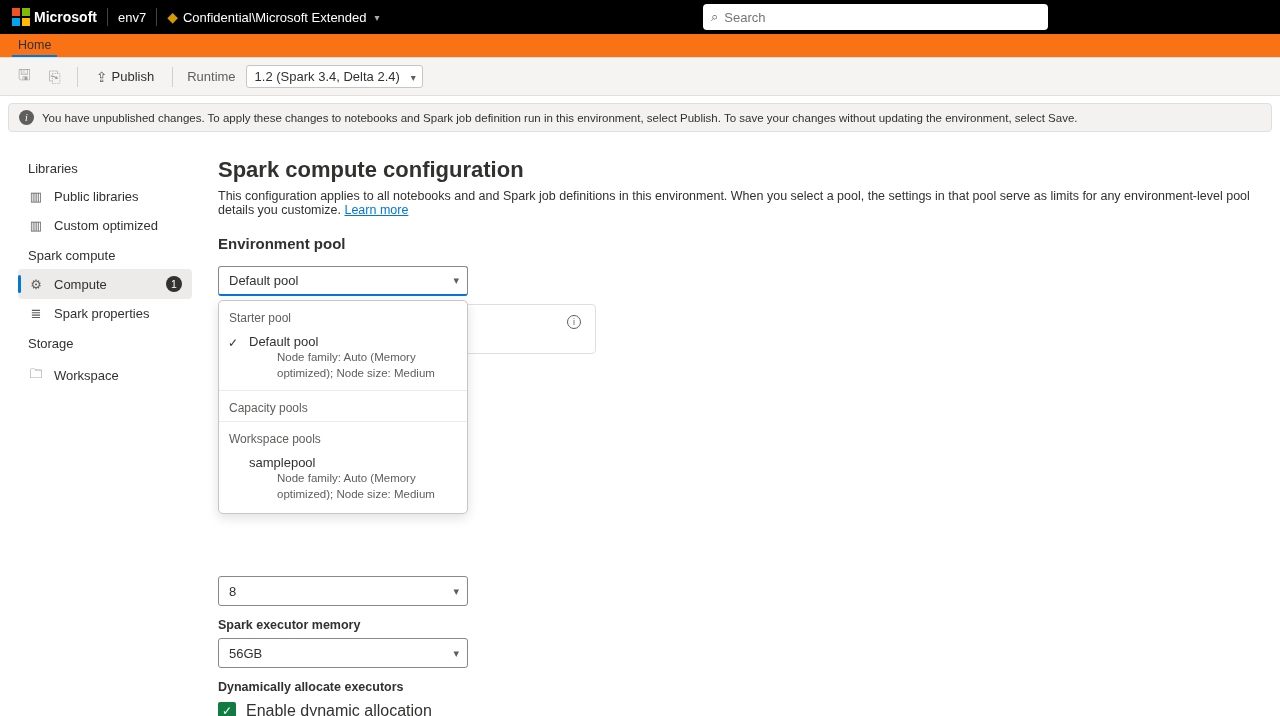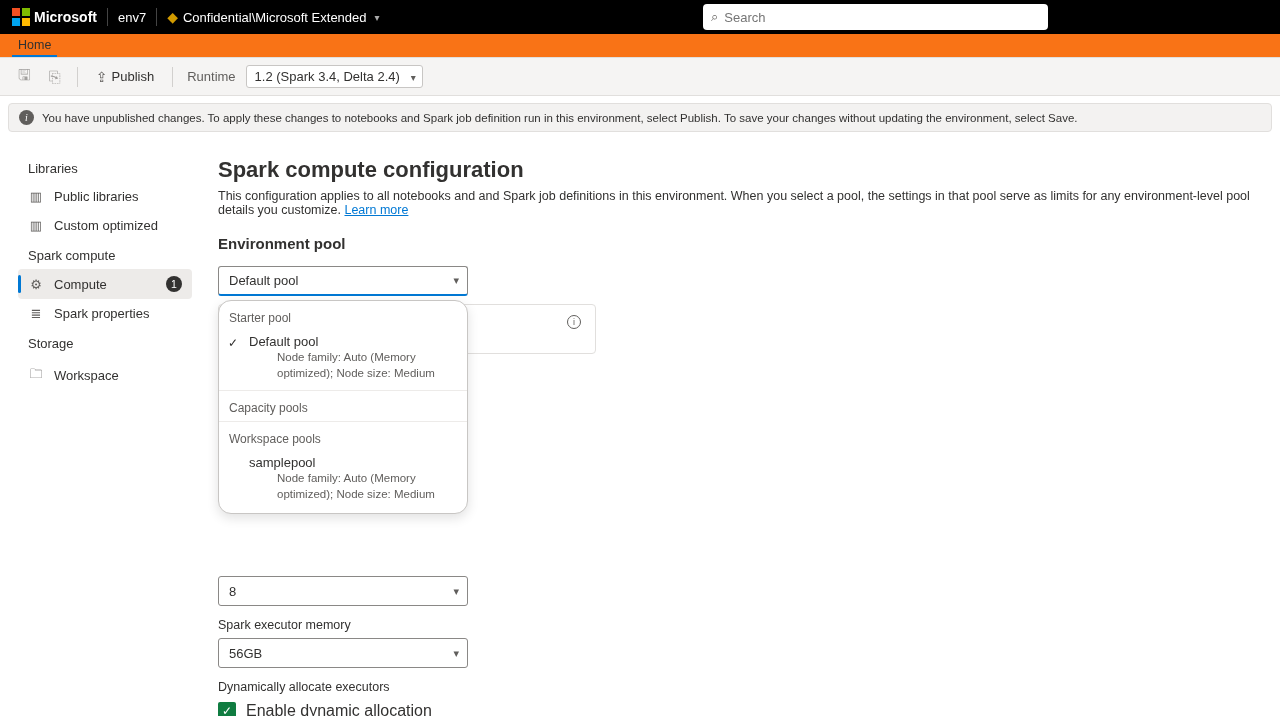--- a/index.html
+++ b/index.html
@@ -57,41 +57,41 @@
 .page-desc { font-size: 12.5px; color: #323130; margin-bottom: 18px; }
 .learn-link { color: #0078d4; text-decoration: underline; cursor: pointer; }
 
 .section-h3 { font-size: 15px; font-weight: 600; margin-bottom: 14px; }
 
 
 .select-wrap { position: relative; width: 250px; }
 .select-box { border: 1px solid #8a8886; border-bottom: 2px solid #0078d4; border-radius: 3px; height: 30px; display: flex; align-items: center; padding: 0 28px 0 10px; font-size: 13px; position: relative; background: #fff; }
 .select-box .chev { position: absolute; right: 8px; font-size: 11px; color: #605e5c; }
 
-.dropdown { position: absolute; top: 34px; left: 0; width: 250px; background: #fff; border: 1px solid #c8c6c4; border-radius: 13px; box-shadow: 0 4px 12px rgba(0,0,0,0.12); z-index: 50; padding: 2px 0 4px; }
+.dropdown { position: absolute; top: 34px; left: 0; width: 250px; background: #fff; border: 1px solid #c8c6c4; border-radius: 5px; box-shadow: 0 4px 12px rgba(0,0,0,0.12); z-index: 50; padding: 2px 0 4px; }
 .dd-header { font-size: 12px; color: #605e5c; padding: 8px 10px 4px; }
 .dd-item { padding: 5px 10px 7px 30px; position: relative; cursor: pointer; }
 .dd-item .check { position: absolute; left: 9px; top: 7px; font-size: 12px; color: #323130; }
 .dd-item-name { font-size: 13px; color: #323130; }
 .dd-item-name.big { font-size: 15px; }
 .dd-item-desc { font-size: 11.5px; color: #605e5c; margin-top: 1px; line-height: 1.35; margin-left: 28px; }
 .dd-sep { height: 1px; background: #edebe9; margin: 2px 0; }
 
 
 .pool-card { position: absolute; top: 38px; left: 0; width: 378px; border: 1px solid #e1dfdd; border-radius: 4px; padding: 10px 14px; z-index: 10; }
 .pool-card-row { display: flex; justify-content: flex-end; align-items: flex-start; gap: 10px; }
 .pool-card-cell { text-align: left; }
 .pool-card-label { font-size: 12.5px; font-weight: 600; }
 .pool-card-val { font-size: 12px; color: #323130; }
 .info-circ { width: 14px; height: 14px; border: 1px solid #605e5c; border-radius: 50%; display: inline-flex; align-items: center; justify-content: center; font-size: 9px; color: #605e5c; margin-left: auto; }
 
 
 .field-row { margin-top: 12px; }
 .field-row.first-after-dd { margin-top: 280px; }
-.field-label { font-size: 12.5px; font-weight: 400; margin-bottom: 6px; }
+.field-label { font-size: 12.5px; font-weight: 700; margin-bottom: 6px; }
 .field-select { width: 250px; border: 1px solid #8a8886; border-radius: 3px; height: 30px; display: flex; align-items: center; padding: 0 28px 0 10px; font-size: 13px; position: relative; background: #fff; }
 .field-select .chev { position: absolute; right: 8px; font-size: 11px; color: #605e5c; }
 
 .checkbox-row { display: flex; align-items: center; gap: 10px; margin-top: 8px; }
 .checkbox { width: 18px; height: 18px; background: #107c41; border-radius: 2px; display: flex; align-items: center; justify-content: center; color: #fff; font-size: 12px; }
 </style>
 </head>
 <body>
 
 <div class="topbar">

